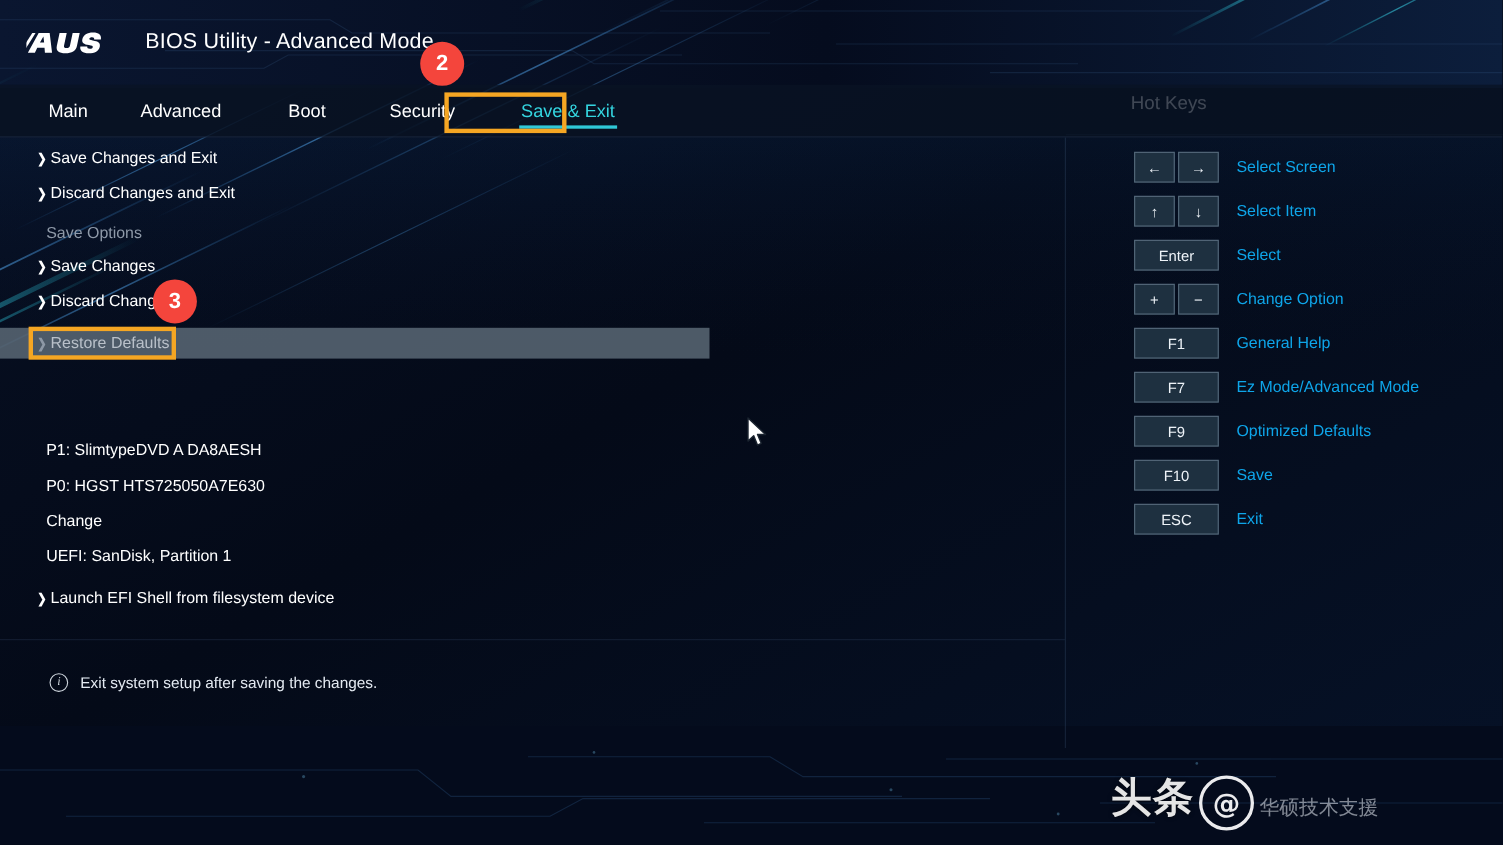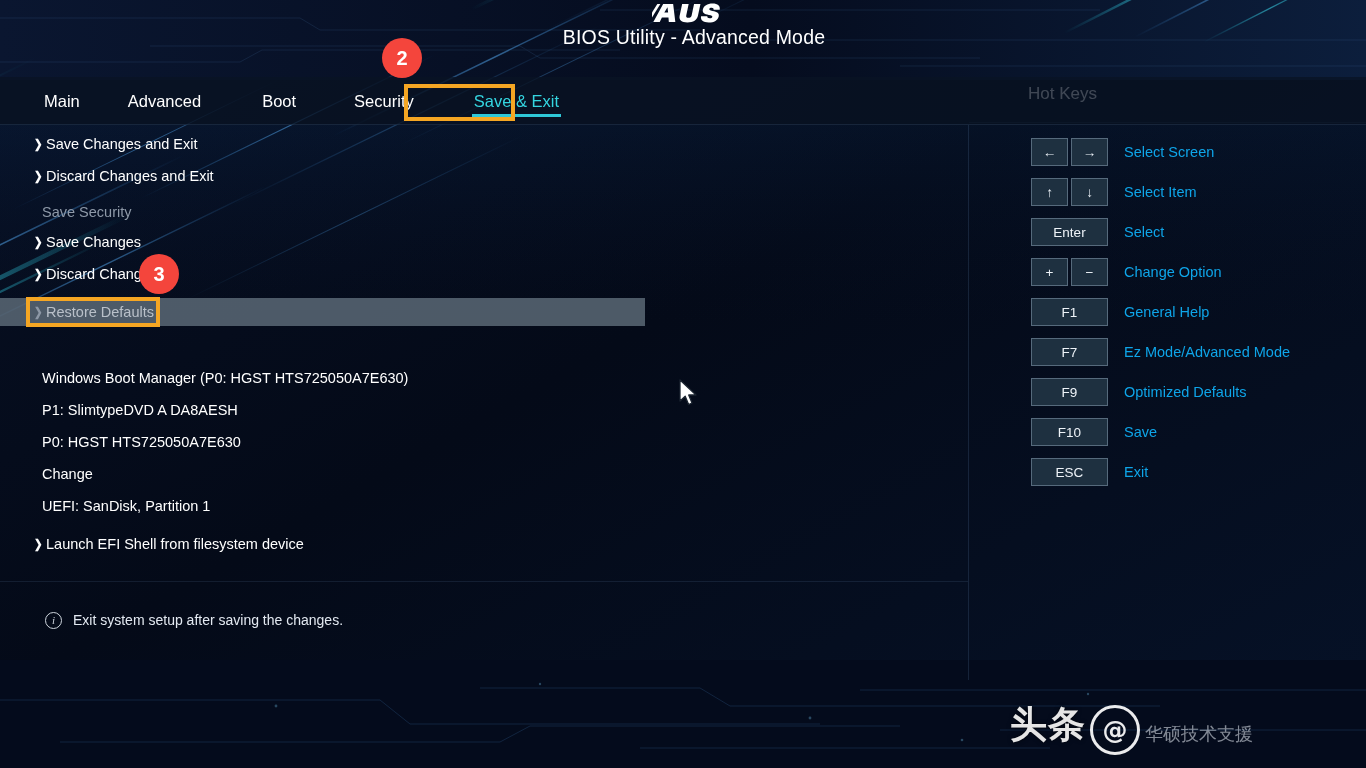--- a/index.html
+++ b/index.html
@@ -10,21 +10,21 @@
     color:#e8eef6;
     position:relative;
   }
 
   
   #bg { position:absolute; inset:0; z-index:0; }
 
   
   .header {
     position:absolute; left:0; top:0; width:1366px; height:77px;
-    z-index:5; display:flex; align-items:center;flex-direction:column;
+    z-index:5; display:flex; align-items:center;
   }
   .asus-logo {
     margin-left:24px; width:86px; height:26px;
     display:flex; align-items:center; justify-content:center;
   }
   .header-title {
     margin-left:22px; font-size:19.5px; color:#ffffff; letter-spacing:.2px;
     font-weight:400;
   }
 
@@ -299,43 +299,40 @@
     <span class="chev">❯</span>
     <span class="label">Save Changes and Exit</span>
   </div>
 
   <div class="row" style="top:35px">
     <span class="chev">❯</span>
     <span class="label">Discard Changes and Exit</span>
   </div>
 
   <div class="row" style="top:71px">
-    <span class="label section">Save Security</span>
+    <span class="label section">Save Options</span>
   </div>
 
   <div class="row" style="top:101px">
     <span class="chev">❯</span>
     <span class="label">Save Changes</span>
   </div>
 
   <div class="row" style="top:133px">
     <span class="chev">❯</span>
     <span class="label">Discard Changes</span>
   </div>
 
   <div class="row selected" style="top:173px">
     <span class="selbar"></span>
     <span class="chev dim">❯</span>
     <span class="label dimmed">Restore Defaults</span>
   </div>
 
 
-  <div class="row" style="top:237px">
-    <span class="label plain">Windows Boot Manager (P0: HGST HTS725050A7E630)</span>
-  </div>
 
   <div class="row" style="top:269px">
     <span class="label plain">P1: SlimtypeDVD A  DA8AESH</span>
   </div>
 
   <div class="row" style="top:301px">
     <span class="label plain">P0: HGST HTS725050A7E630</span>
   </div>
 
   <div class="row" style="top:333px">

